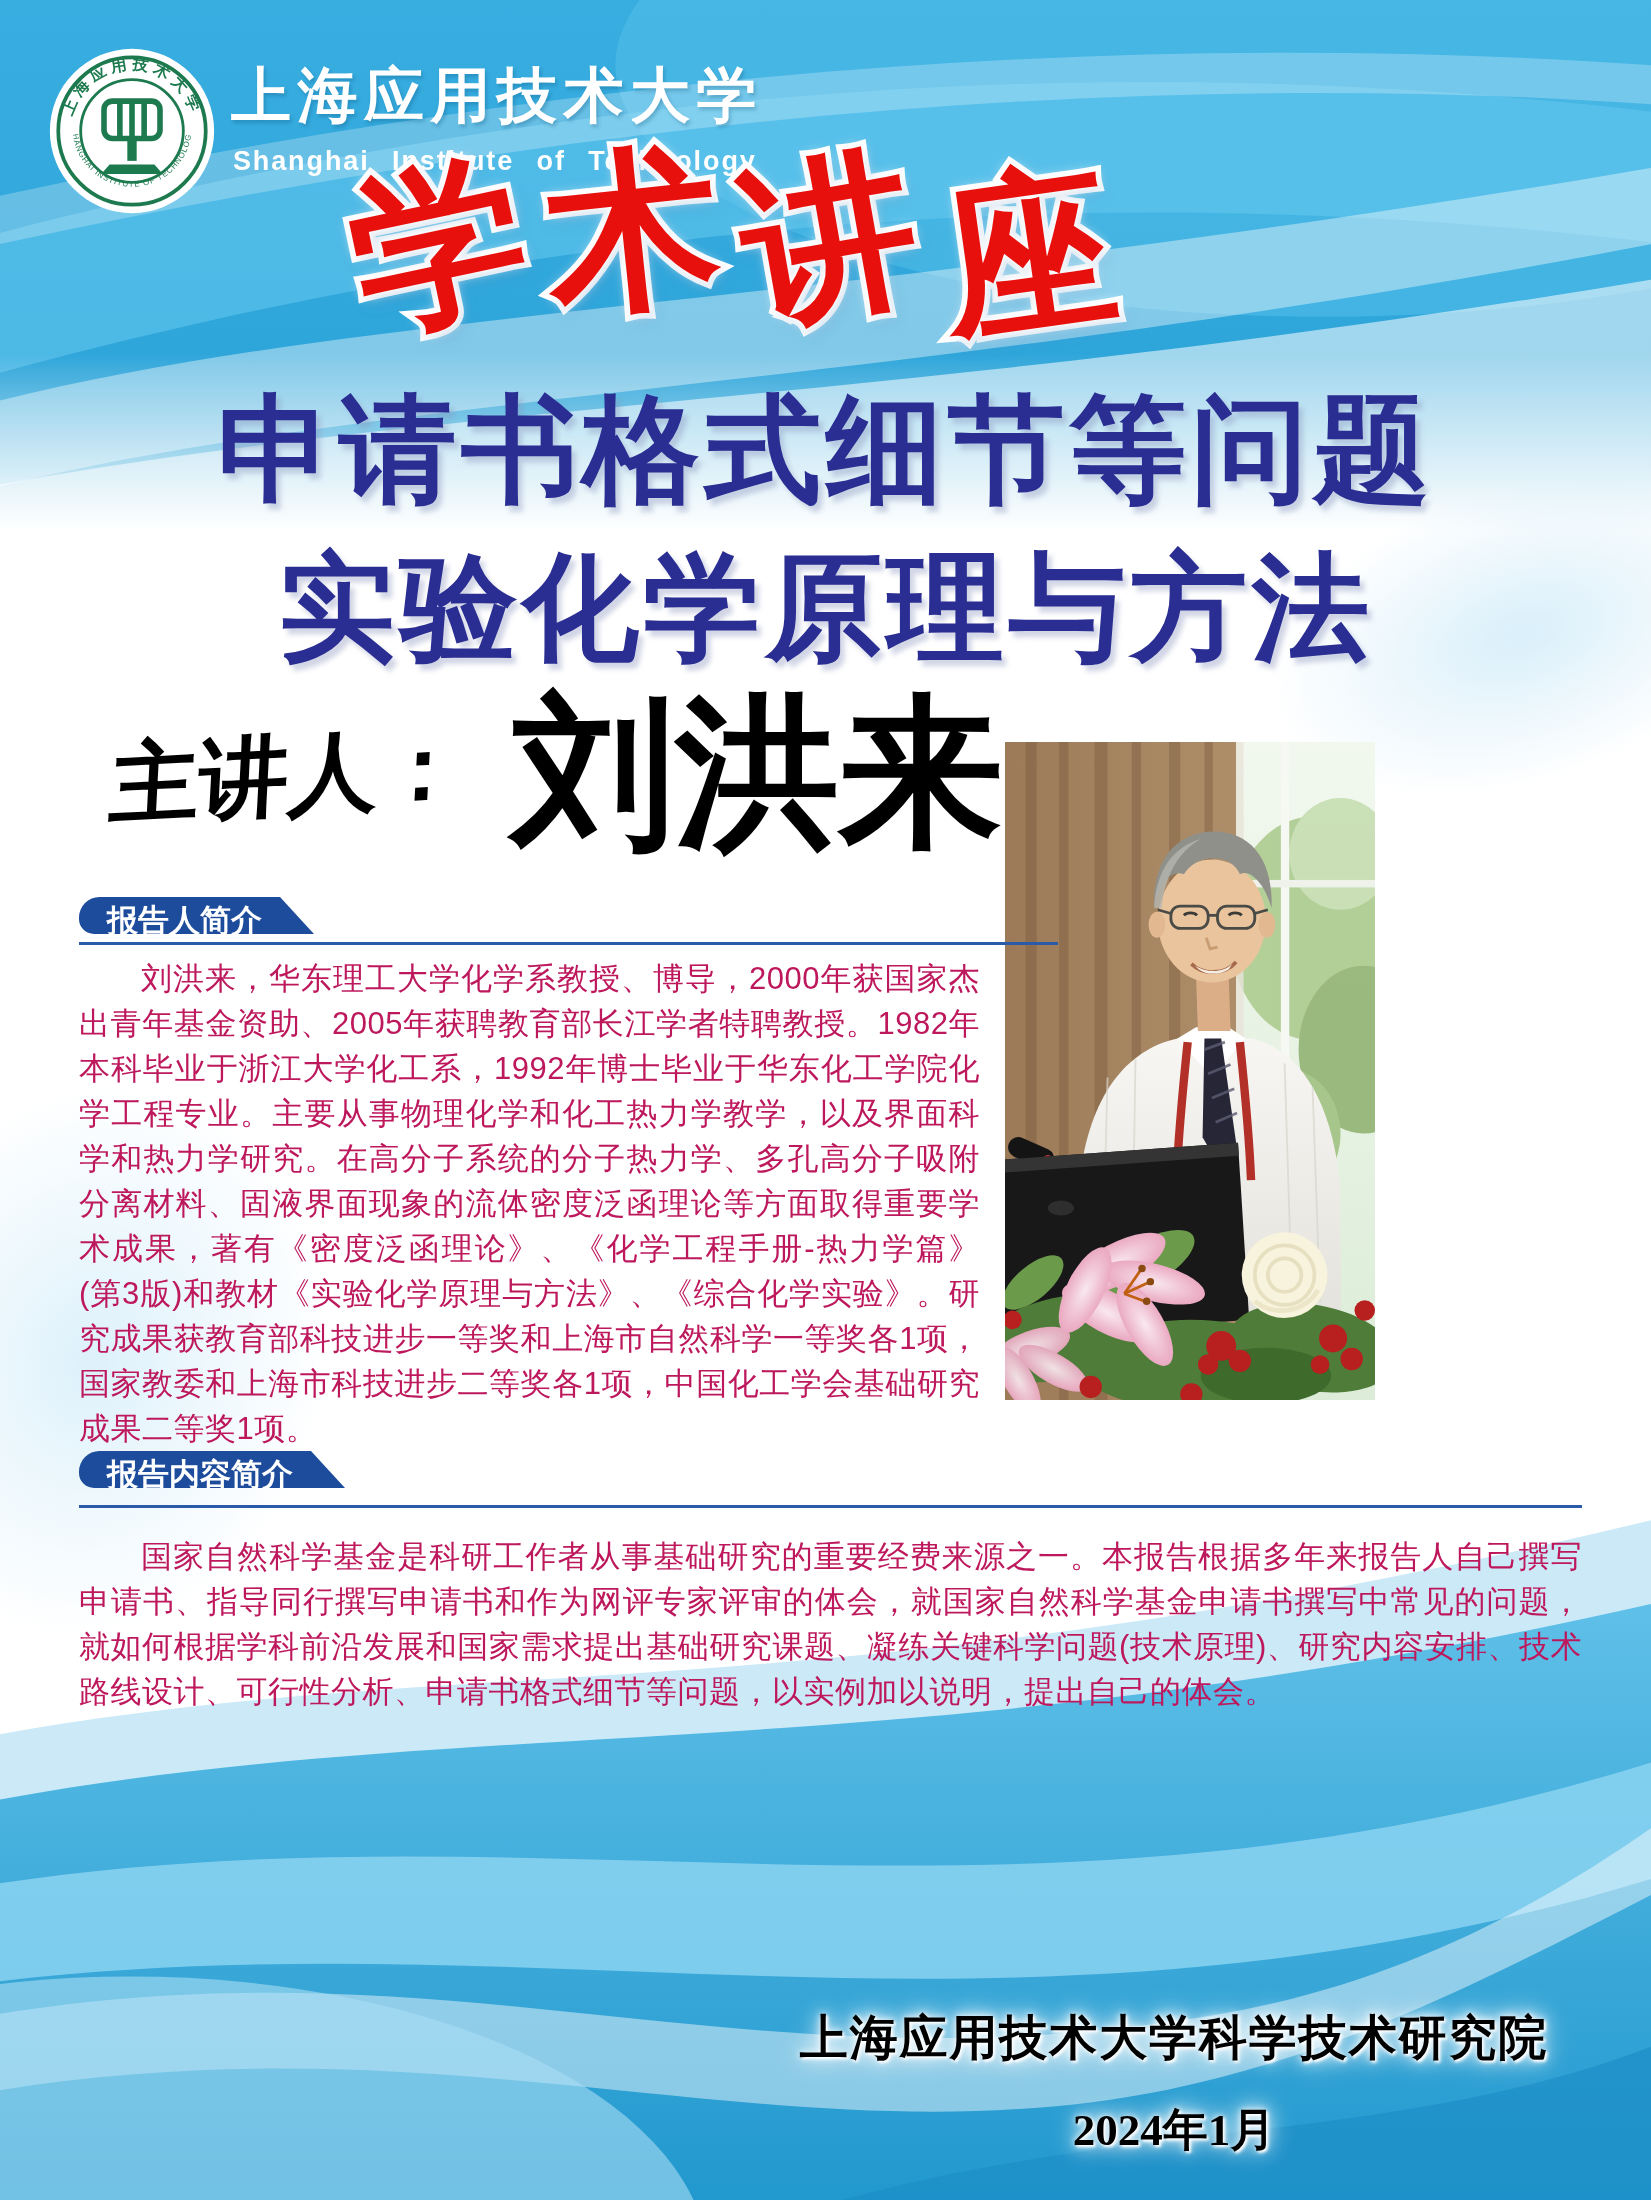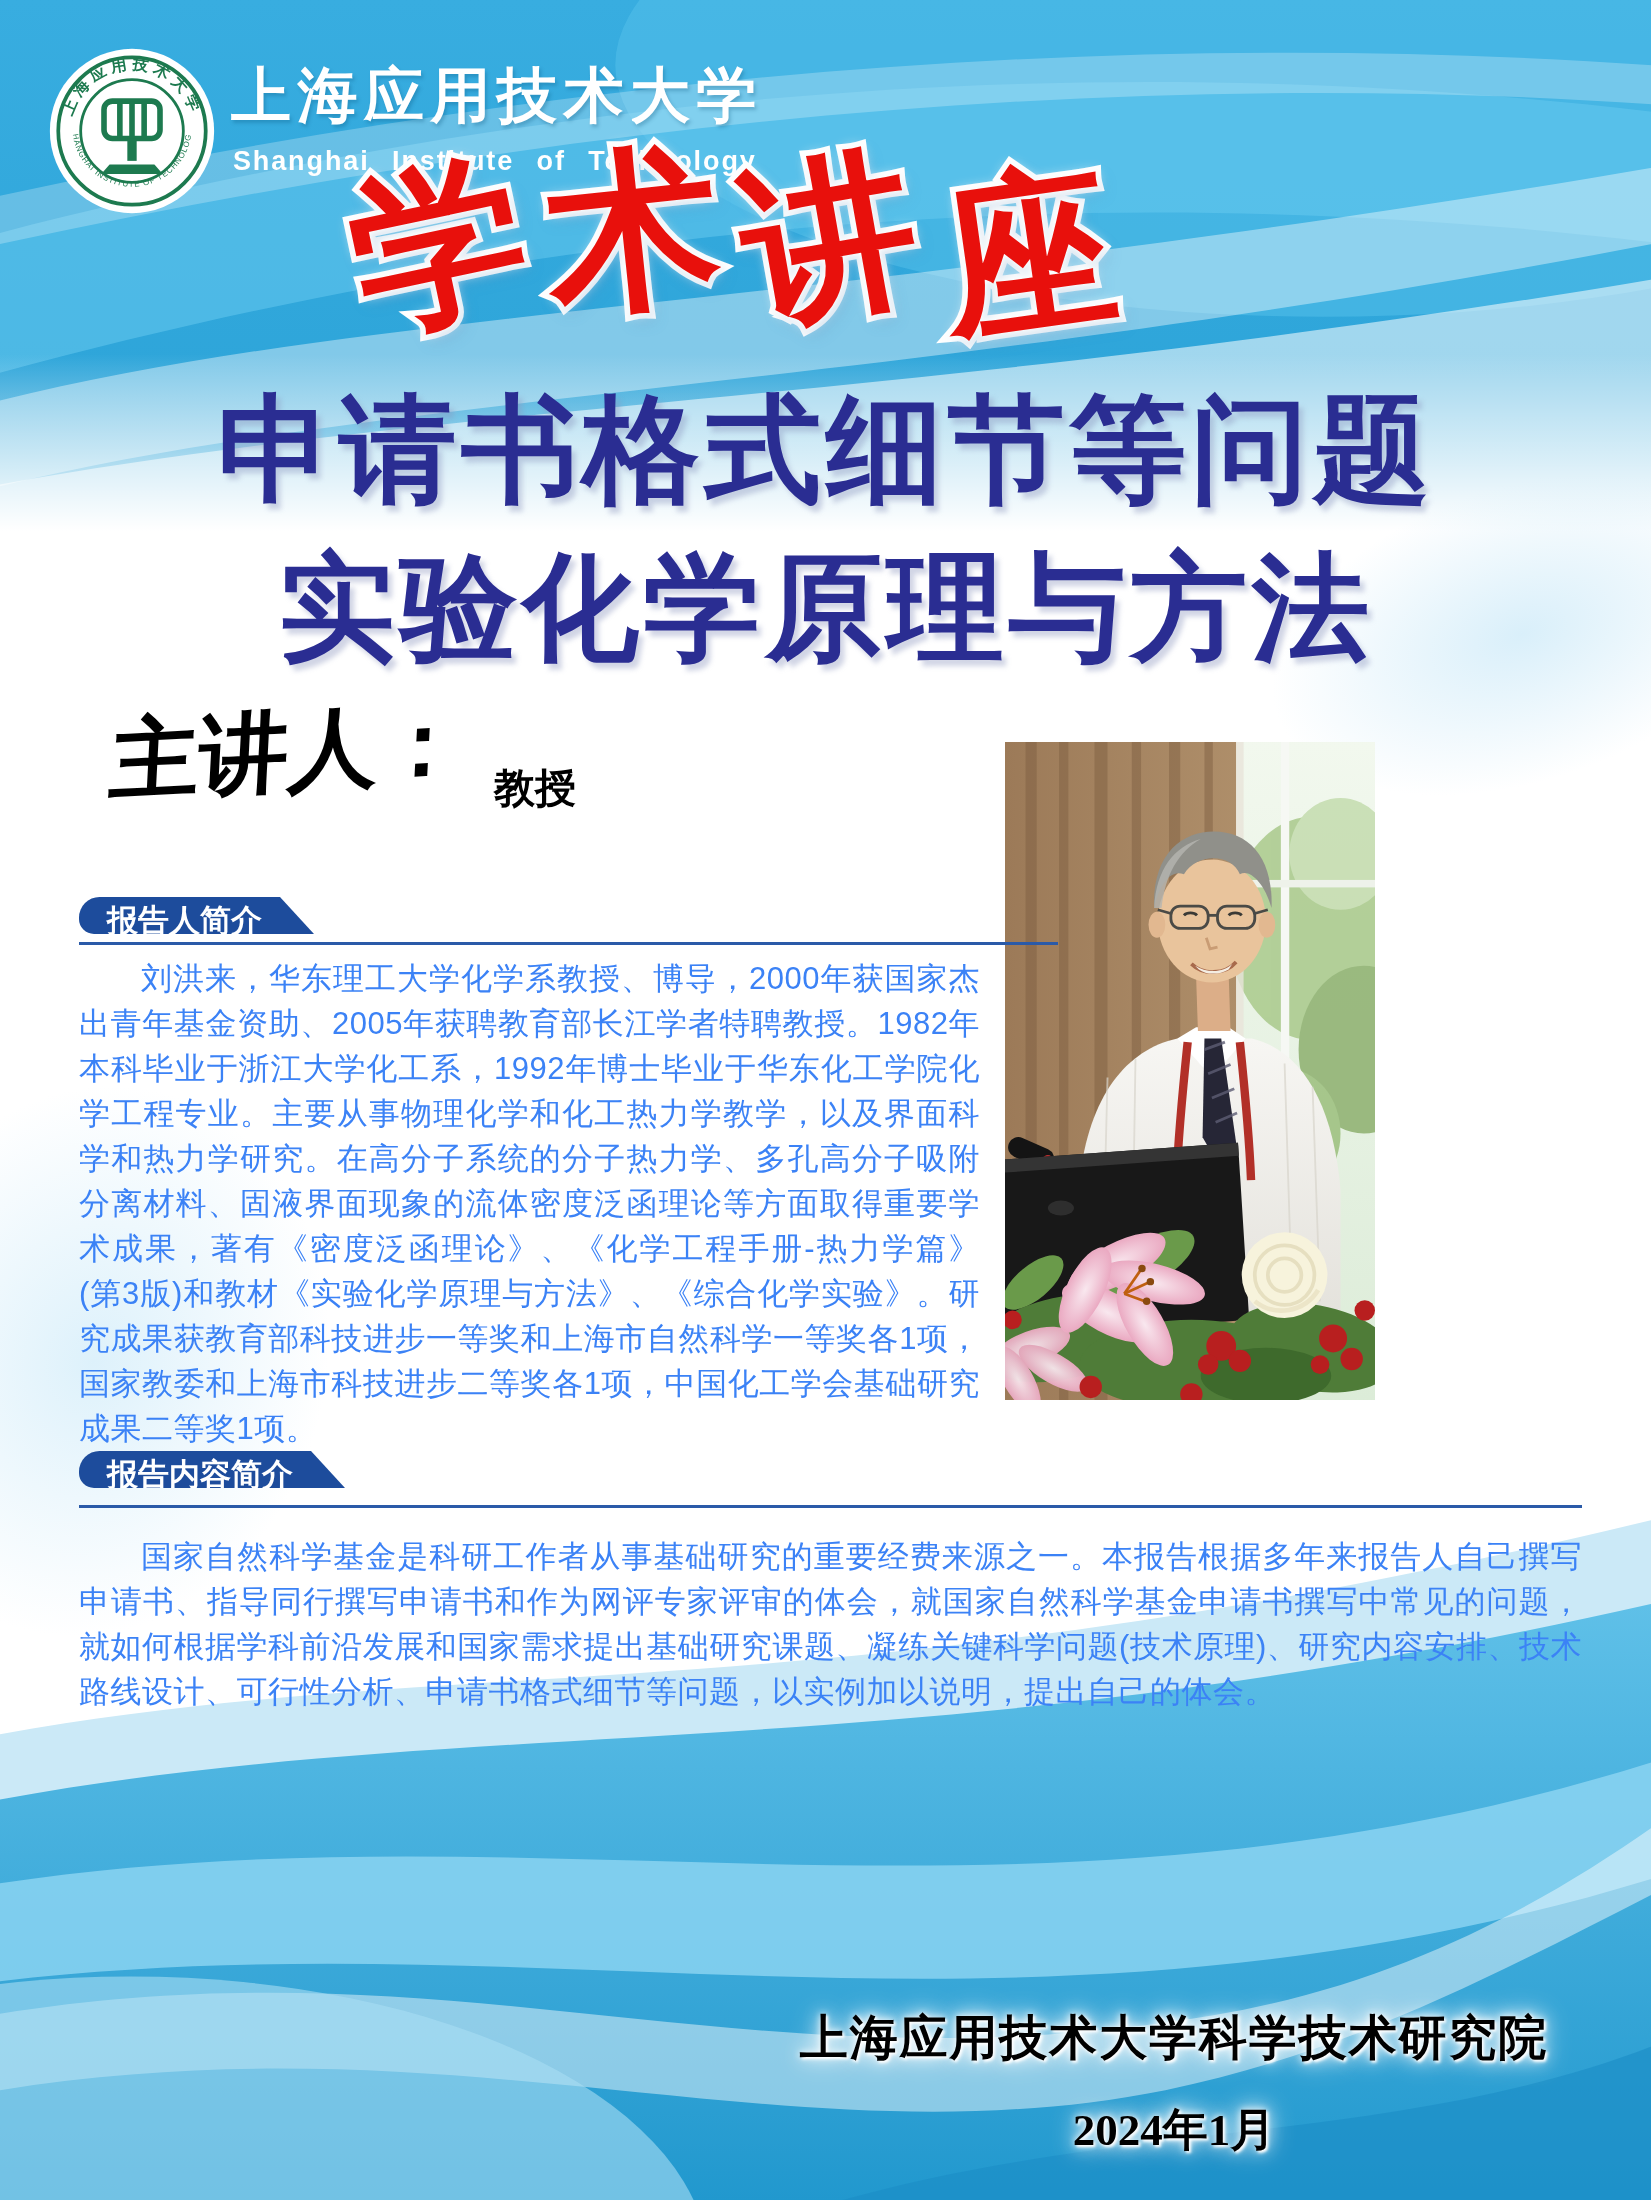--- a/index.html
+++ b/index.html
@@ -59,21 +59,21 @@
   .badge{position:absolute;z-index:3;background:var(--badge);color:#fff;font-weight:700;
     font-size:31px;height:37px;line-height:47px;padding:0 52px 0 28px;
     border-radius:20.5px 5.6px 0 15px;
     clip-path:polygon(0 0,calc(100% - 34px) 0,100% 100%,0 100%);}
   .badge-line{position:absolute;z-index:3;height:2.8px;background:#2a5aa8;}
   .badge-bio{left:79px;top:897px;}
   .line-bio{left:79px;top:942px;width:979px;}
   .badge-abs{left:79px;top:1451px;}
   .line-abs{left:79px;top:1505px;width:1503px;}
   
-  .para{position:absolute;z-index:3;color:#3b82f6;font-size:31px;line-height:45px;
+  .para{position:absolute;z-index:3;color:#be185d;font-size:31px;line-height:45px;
     text-align:justify;text-indent:2em;letter-spacing:0.5px;}
   .para-bio{left:79px;top:956px;width:901px;height:466px;}
   .para-abs{left:79px;top:1534px;width:1503px;height:196px;}
   
   .photo{position:absolute;left:1005px;top:742px;width:370px;height:658px;z-index:3;}
   
   .schedule{position:absolute;left:210px;top:1756px;z-index:3;color:#000;font-weight:900;font-size:62px;
     text-shadow:0 0 7.5px #fff,0 0 15px #fff,0 0 24px #fff,0 0 37px rgba(255,255,255,.9),1.9px 1.9px 2.8px #fff;}
   .sched-line{white-space:nowrap;letter-spacing:1.9px;}
   .sched-line + .sched-line{margin-top:39px;}
@@ -163,20 +163,21 @@
     <span class="banner-char bc3">座</span>
   </div>
 
   <div class="main-title">
     <div>申请书格式细节等问题</div>
     <div>实验化学原理与方法</div>
   </div>
 
   <div class="speaker">
     <span class="speaker-label">主讲人：</span>
+    <span class="speaker-name">刘洪来</span>
     <span class="speaker-suffix">教授</span>
   </div>
 
   <svg class="photo" viewBox="0 0 397 706">
     <defs>
       <linearGradient id="gCurt" x1="0" y1="0" x2="1" y2="0">
         <stop offset="0" stop-color="#9c7a58"></stop>
           <stop offset="1" stop-color="#b99a74"></stop>
       </linearGradient>
       <linearGradient id="gWin" x1="0" y1="0" x2="0" y2="1">

